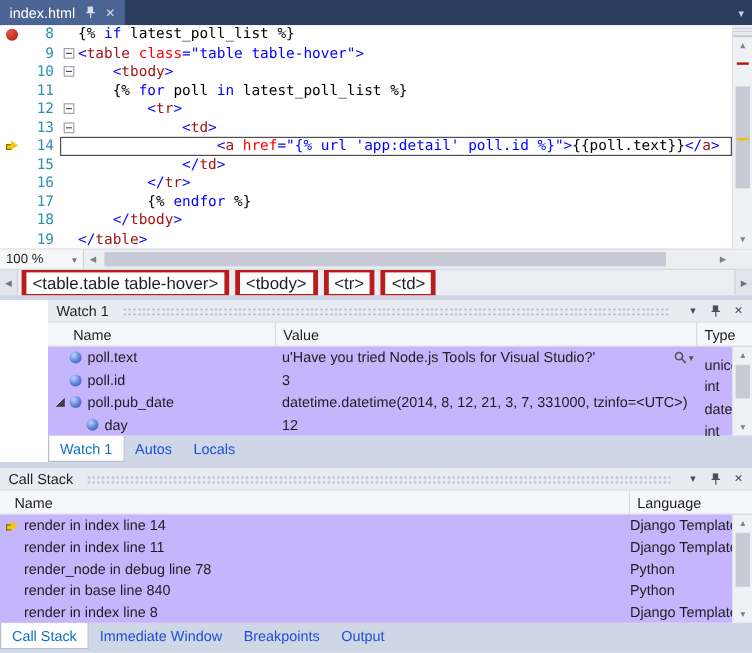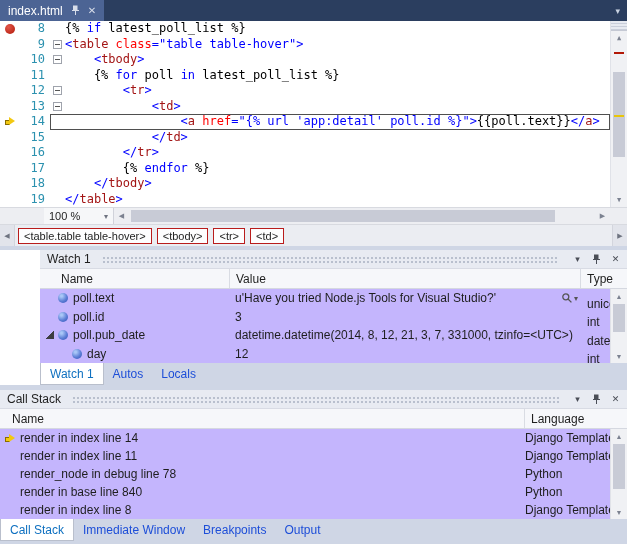--- a/index.html
+++ b/index.html
@@ -55,41 +55,41 @@
   .sgrip { height:10px; border-bottom:1px solid #C5C9D4; background:repeating-linear-gradient(#E7EAF1 0 2px, #C9CEDA 2px 3px); }
   .sarrow { height:14px; display:flex; align-items:center; justify-content:center; font-size:7px; color:#7C8291; }
   .strack { flex:1; position:relative; }
   .sthumb { position:absolute; left:2px; right:2px; background:#C8CBD6; }
   .ed-thumb { top:18%; height:58%; }
   .mark { position:absolute; left:3px; right:3px; height:2px; }
   .mark-red { top:5%; background:#B21807; }
   .mark-yellow { top:47%; background:#E8C50A; }
 
   
-  .hrow { height:17px; display:flex; background:#EDEEF2; border-top:1px solid #D8DAE0;padding-left:44px; }
+  .hrow { height:17px; display:flex; background:#EDEEF2; border-top:1px solid #D8DAE0; }
   .zoom { width:70px; display:flex; align-items:center; gap:4px; padding:0 5px;
           background:#F6F7F9; border-right:1px solid #D0D2DA; font-size:11px; }
   .zoom .zlabel { flex:1; }
   .zoom .zdd { font-size:8px; color:#6E7380; }
   .htrack { flex:1; position:relative; }
   .harrow { position:absolute; top:0; width:15px; height:100%; display:flex; align-items:center;
             justify-content:center; font-size:7px; color:#7C8291; }
   .harrow.l { left:0; } .harrow.r { right:0; }
   .hthumb { position:absolute; left:17px; right:55px; top:2px; bottom:2px; background:#C8CBD6; }
   .hcorner { width:17px; background:#EDEEF2; }
 
   
   .bc { height:22px; background:#EBEDF2; border-top:1px solid #D8DAE0; display:flex; align-items:center;
         padding:0 18px; position:relative; overflow:hidden; }
   .bc-nav { position:absolute; top:0; bottom:0; width:15px; display:flex; align-items:center;
             justify-content:center; font-size:7px; color:#6E7380; background:#E2E4EB; }
   .bc-nav.left { left:0; border-right:1px solid #D3D5DD; }
   .bc-nav.right { right:0; border-left:1px solid #D3D5DD; }
-  .bc-item { border:1px solid #b91c1c; background:#FDFDFE; padding:1px 5px; margin-right:5px;
-             font-size:11px; white-space:nowrap; }
+  .bc-item { border:4px solid #b91c1c; background:#FDFDFE; padding:1px 5px; margin-right:5px;
+             font-size:14px; white-space:nowrap; }
 
   
   .panel { background:#fff; }
   .panel.watch { margin-top:4px;padding-left:40px; }
   .panel.cstack { margin-top:5px; }
   .ptitle { height:19px; background:var(--titlebar_bg,#E8EBF2); display:flex; align-items:center;
             padding:0 4px 0 7px; gap:4px; border-bottom:1px solid #D8DBE4; }
   .ptitle .dots { flex:1; height:7px; margin:0 7px;
             background-image:radial-gradient(circle, #B9C0CE 0.9px, transparent 1.1px);
             background-size:4px 4px; }

